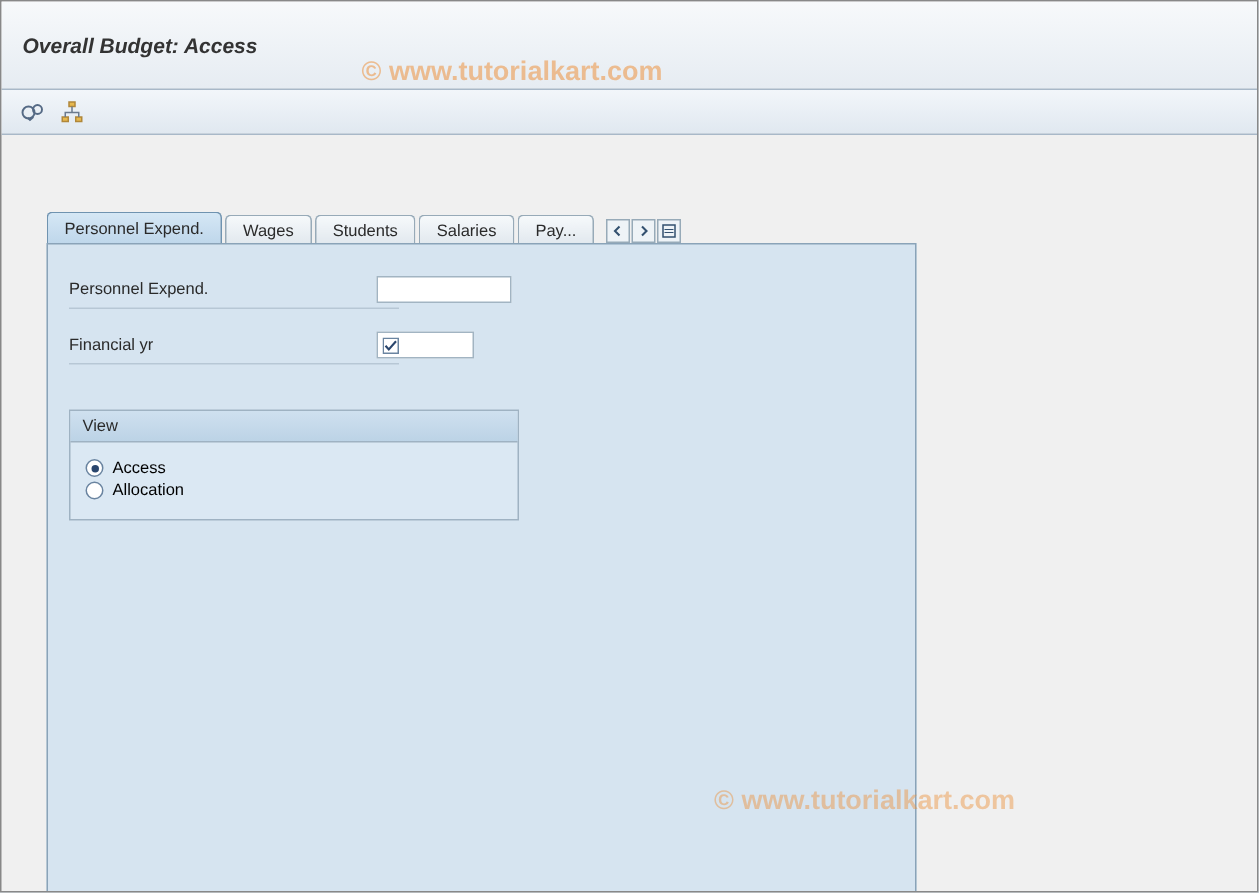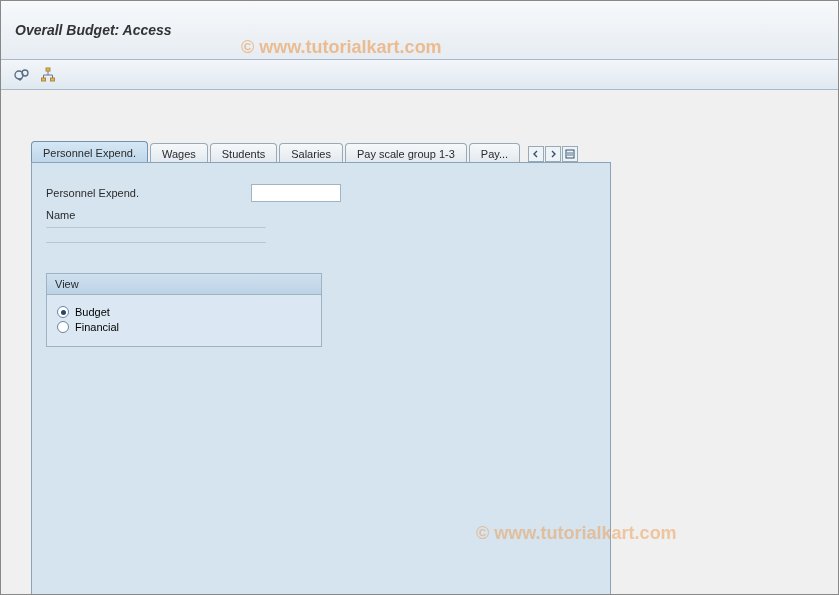--- a/index.html
+++ b/index.html
@@ -155,21 +155,21 @@
       display: flex;
       align-items: center;
     }
     .fy-check {
       width: 11px;
       height: 11px;
       display: inline-block;
     }
     .groupbox {
       margin-top: 30px;
-      width: 276px;
+      width: 300px;
       border: 1px solid #9fb2c2;
       background: #dbe8f3;
     }
     .groupbox-header {
       background: linear-gradient(#cfe0ef, #bcd3e6);
       border-bottom: 1px solid #9fb2c2;
       padding: 4px 8px;
       font-size: 11px;
       color: #2a2a2a;
     }
@@ -230,21 +230,20 @@
 <div class="watermark">© www.tutorialkart.com</div>
 <div class="watermark2">© www.tutorialkart.com</div>
 
 <div class="content-area">
 
   <div class="tab-strip">
     <div class="tab active">Personnel Expend.</div>
     <div class="tab">Wages</div>
     <div class="tab">Students</div>
     <div class="tab">Salaries</div>
-    <div class="tab">Pay scale group 1-3</div>
     <div class="tab">Pay...</div>
     <div class="tab-scroll">
       <div class="tab-scroll-btn">
         <svg width="8" height="8" viewBox="0 0 8 8">
             <path d="M5 1 L2 4 L5 7" fill="none" stroke="#33506f" stroke-width="1.4"></path>
           </svg>
       </div>
       <div class="tab-scroll-btn">
         <svg width="8" height="8" viewBox="0 0 8 8">
             <path d="M3 1 L6 4 L3 7" fill="none" stroke="#33506f" stroke-width="1.4"></path>
@@ -258,35 +257,43 @@
       </div>
     </div>
   </div>
 
   <div class="panel">
 
     <div class="row">
       <span class="field-label">Personnel Expend.</span>
       <input class="text-input" type="text" value="" style="">
     </div>
+    <div class="sep"></div>
+
     <div class="row">
-      <span class="field-label">Name</span>
-    </div>
-    <div class="sep"></div>
-
+      <span class="field-label short">Financial yr</span>
+      <div class="fy-input">
+        <span class="fy-check">
+          <svg width="11" height="11" viewBox="0 0 11 11">
+            <rect x="0.5" y="0.5" width="10" height="10" fill="#fff" stroke="#6a84a0"></rect>
+            <path d="M2 5.5 L4.2 8 L9 2.5" fill="none" stroke="#2a466d" stroke-width="1.4"></path>
+          </svg>
+        </span>
+      </div>
+    </div>
     <div class="sep"></div>
 
     <div class="groupbox">
       <div class="groupbox-header">View</div>
       <div class="groupbox-body">
         <div class="radio-row">
           <span class="radio checked"></span>
-          <span>Budget</span>
+          <span>Access</span>
         </div>
         <div class="radio-row">
           <span class="radio"></span>
-          <span>Financial</span>
+          <span>Allocation</span>
         </div>
       </div>
     </div>
 
   </div>
 </div>
 
 </body></html>

